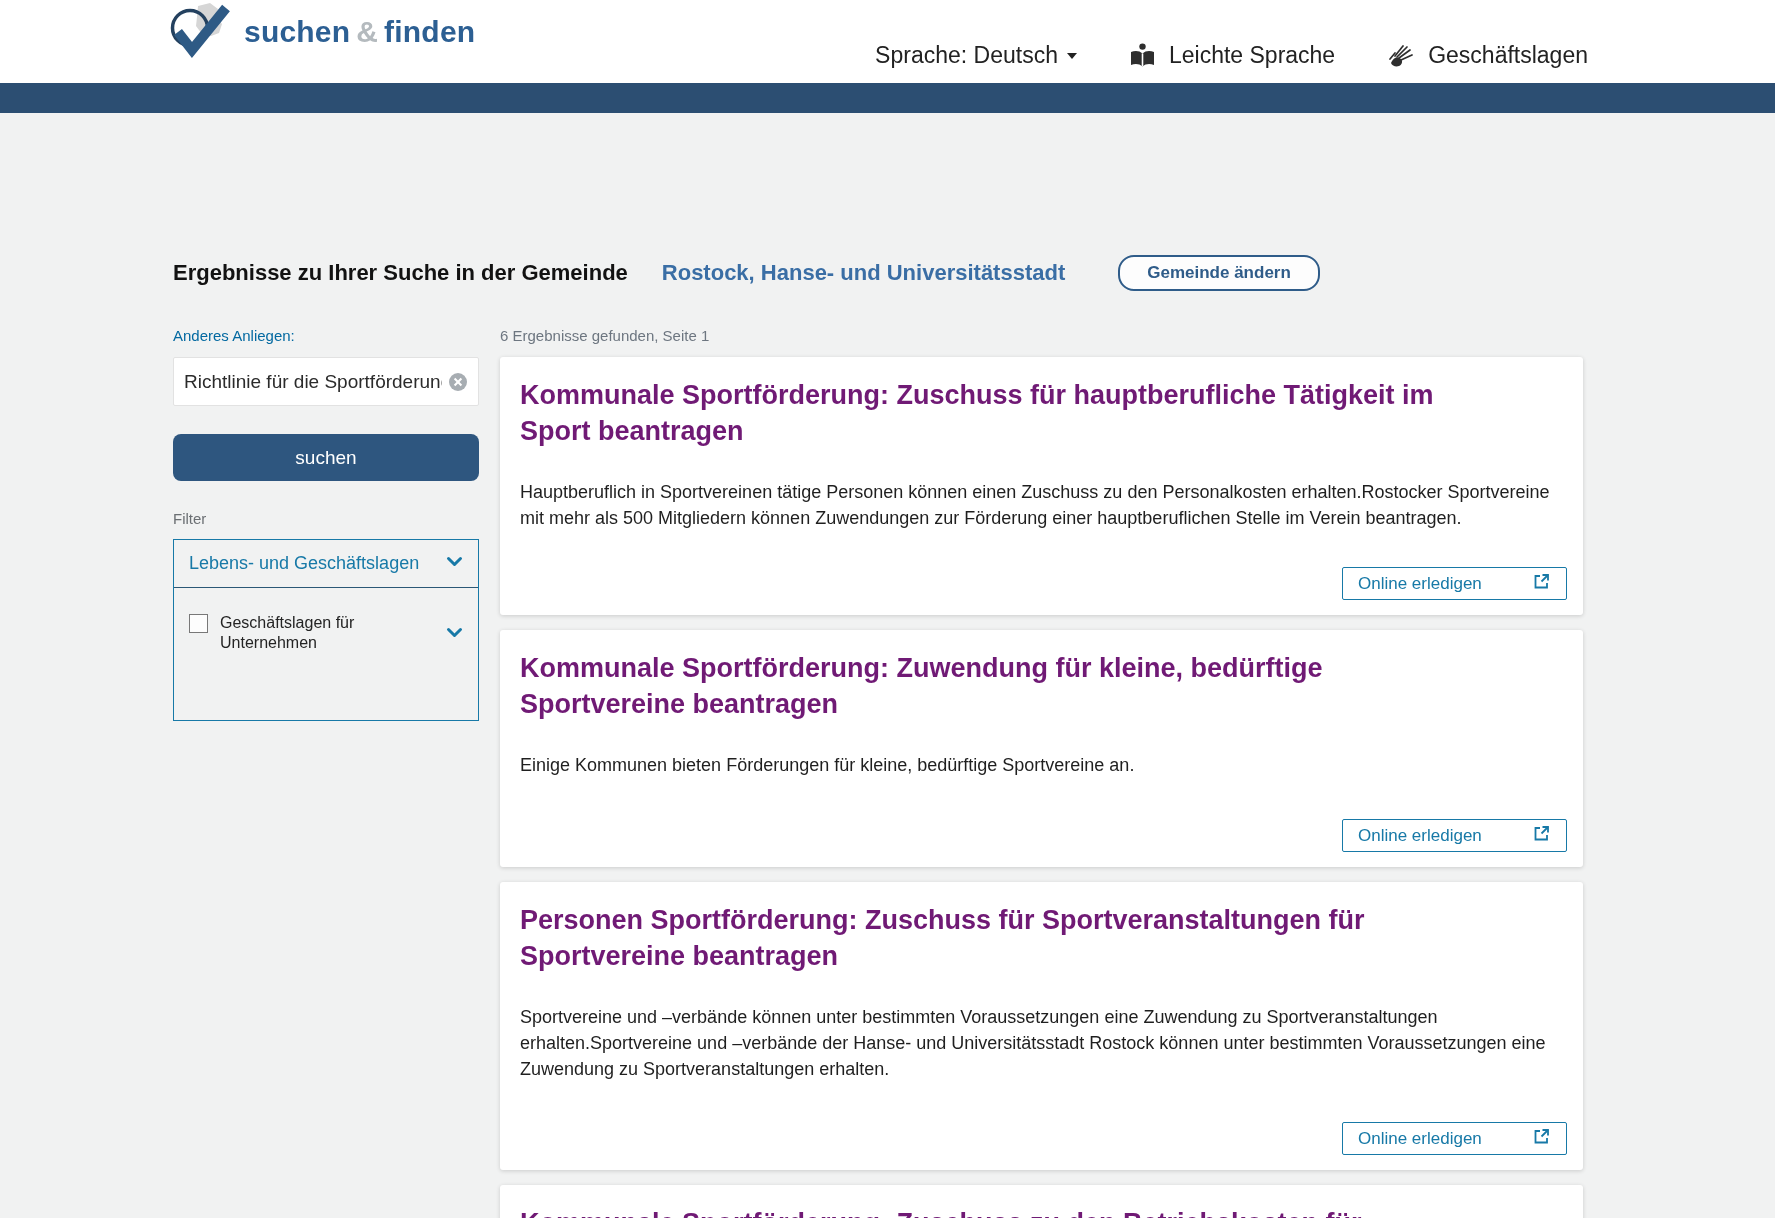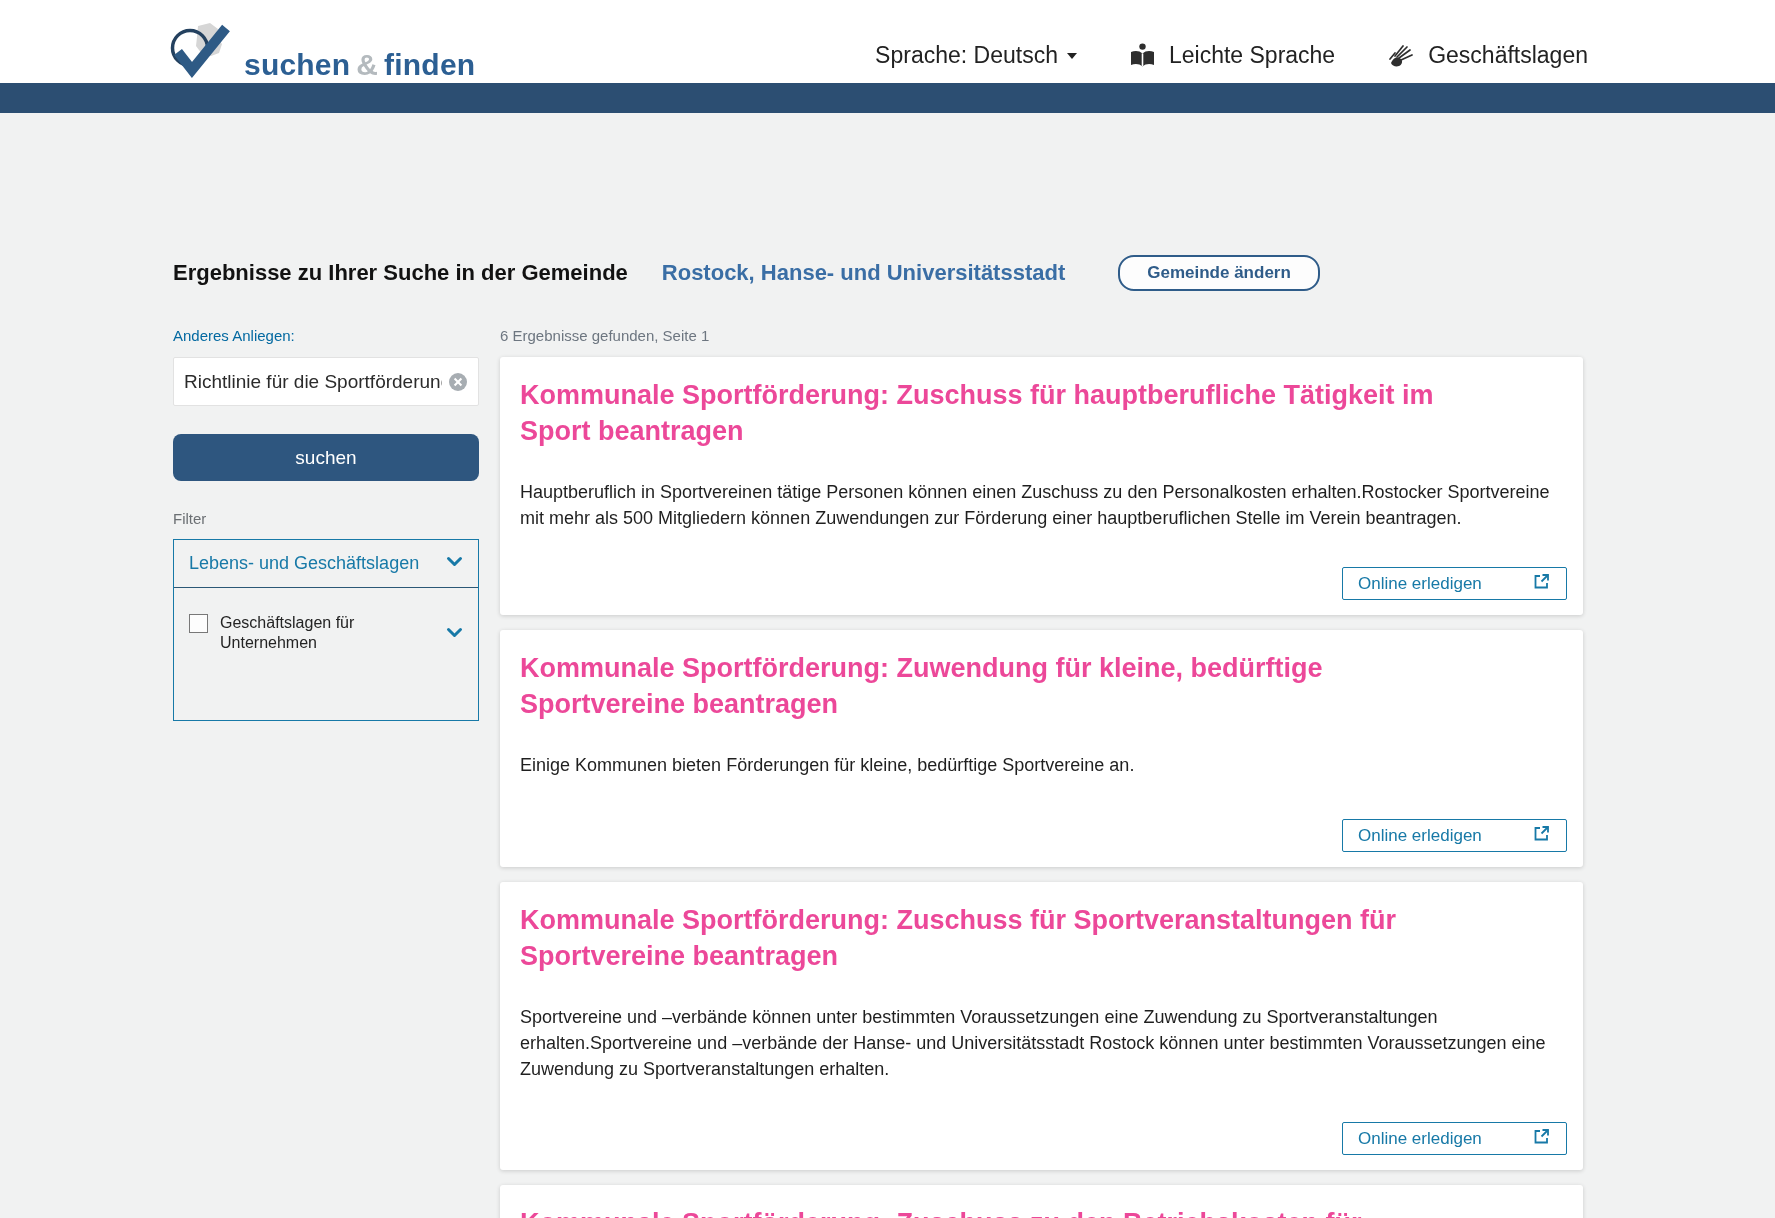--- a/index.html
+++ b/index.html
@@ -5,21 +5,21 @@
   * { margin:0; padding:0; box-sizing:border-box; }
   html,body { width:1775px; height:1218px; overflow:hidden; }
   body {
     font-family:"Liberation Sans", sans-serif;
     background:#f1f2f2;
     color:#1f1f1f;
   }
 
   
   .topbar { position:relative; height:83px; background:#ffffff; }
-  .logo { position:absolute; left:168px; top:22px; display:flex; align-items:flex-end; cursor:pointer; }
+  .logo { position:absolute; left:168px; top:2px; display:flex; align-items:center; cursor:pointer; }
   .logo-mark { width:66px; height:60px; margin-right:10px; }
   .logo-text { font-size:30px; font-weight:bold; letter-spacing:0.2px; }
   .logo-word { color:#2c5f93; }
   .logo-amp { color:#b4babe; padding:0 6px; }
 
   .header-links { position:absolute; right:187px; bottom:14px; display:flex; align-items:center; }
   .header-item { display:flex; align-items:center; font-size:23px; color:#222; cursor:pointer; white-space:nowrap; }
   .header-item + .header-item { margin-left:52px; }
   .header-item .hicon { margin-right:13px; display:flex; align-items:center; }
   .caret-down {
@@ -86,21 +86,21 @@
   .results-meta { font-size:15px; color:#6d7680; margin-bottom:13px; }
   .card {
     background:#fff; border-radius:3px; box-shadow:0 1px 4px rgba(0,0,0,0.16);
     padding:21px 16px 15px 20px; margin-bottom:15px;
     display:flex; flex-direction:column;
   }
   .card-1 { min-height:258px; }
   .card-2 { min-height:237px; }
   .card-3 { min-height:288px; }
   .card-title {
-    font-size:27px; font-weight:bold; color:#ec4899; line-height:1.32;
+    font-size:27px; font-weight:bold; color:#701a75; line-height:1.32;
     max-width:945px; margin-bottom:30px; cursor:pointer;
   }
   .card-desc { font-size:18px; line-height:1.45; color:#1f1f1f; max-width:1040px; }
   .card-action-row { margin-top:auto; display:flex; justify-content:flex-end; }
   .online-btn {
     width:225px; height:33px; padding:0 15px;
     background:#fff; border:1.5px solid #1779a7; border-radius:2px;
     color:#1779a7; font-size:17px; font-family:inherit; cursor:pointer;
     display:inline-flex; align-items:center; justify-content:space-between;
   }
@@ -232,21 +232,21 @@
                 <path d="M8 4 H3.5 V15.5 H15 V11"></path>
                 <path d="M10.5 3 H16 V8.5"></path>
                 <path d="M16 3 L9.5 9.5"></path>
               </svg>
             </span>
           </button>
         </div>
       </article>
 
       <article class="card card-3">
-        <h2 class="card-title">Kommunale Sportförderung: Zuschuss für Sportveranstaltungen für Sportvereine beantragen</h2>
+        <h2 class="card-title">Personen Sportförderung: Zuschuss für Sportveranstaltungen für Sportvereine beantragen</h2>
         <p class="card-desc">Sportvereine und –verbände können unter bestimmten Voraussetzungen eine Zuwendung zu Sportveranstaltungen erhalten.Sportvereine und –verbände der Hanse- und Universitätsstadt Rostock können unter bestimmten Voraussetzungen eine Zuwendung zu Sportveranstaltungen erhalten.</p>
         <div class="card-action-row">
           <button class="online-btn">
             <span>Online erledigen</span>
             <span>
               <svg width="19" height="19" viewBox="0 0 19 19" fill="none" stroke="#1779a7" stroke-width="1.8">
                 <path d="M8 4 H3.5 V15.5 H15 V11"></path>
                 <path d="M10.5 3 H16 V8.5"></path>
                 <path d="M16 3 L9.5 9.5"></path>
               </svg>

